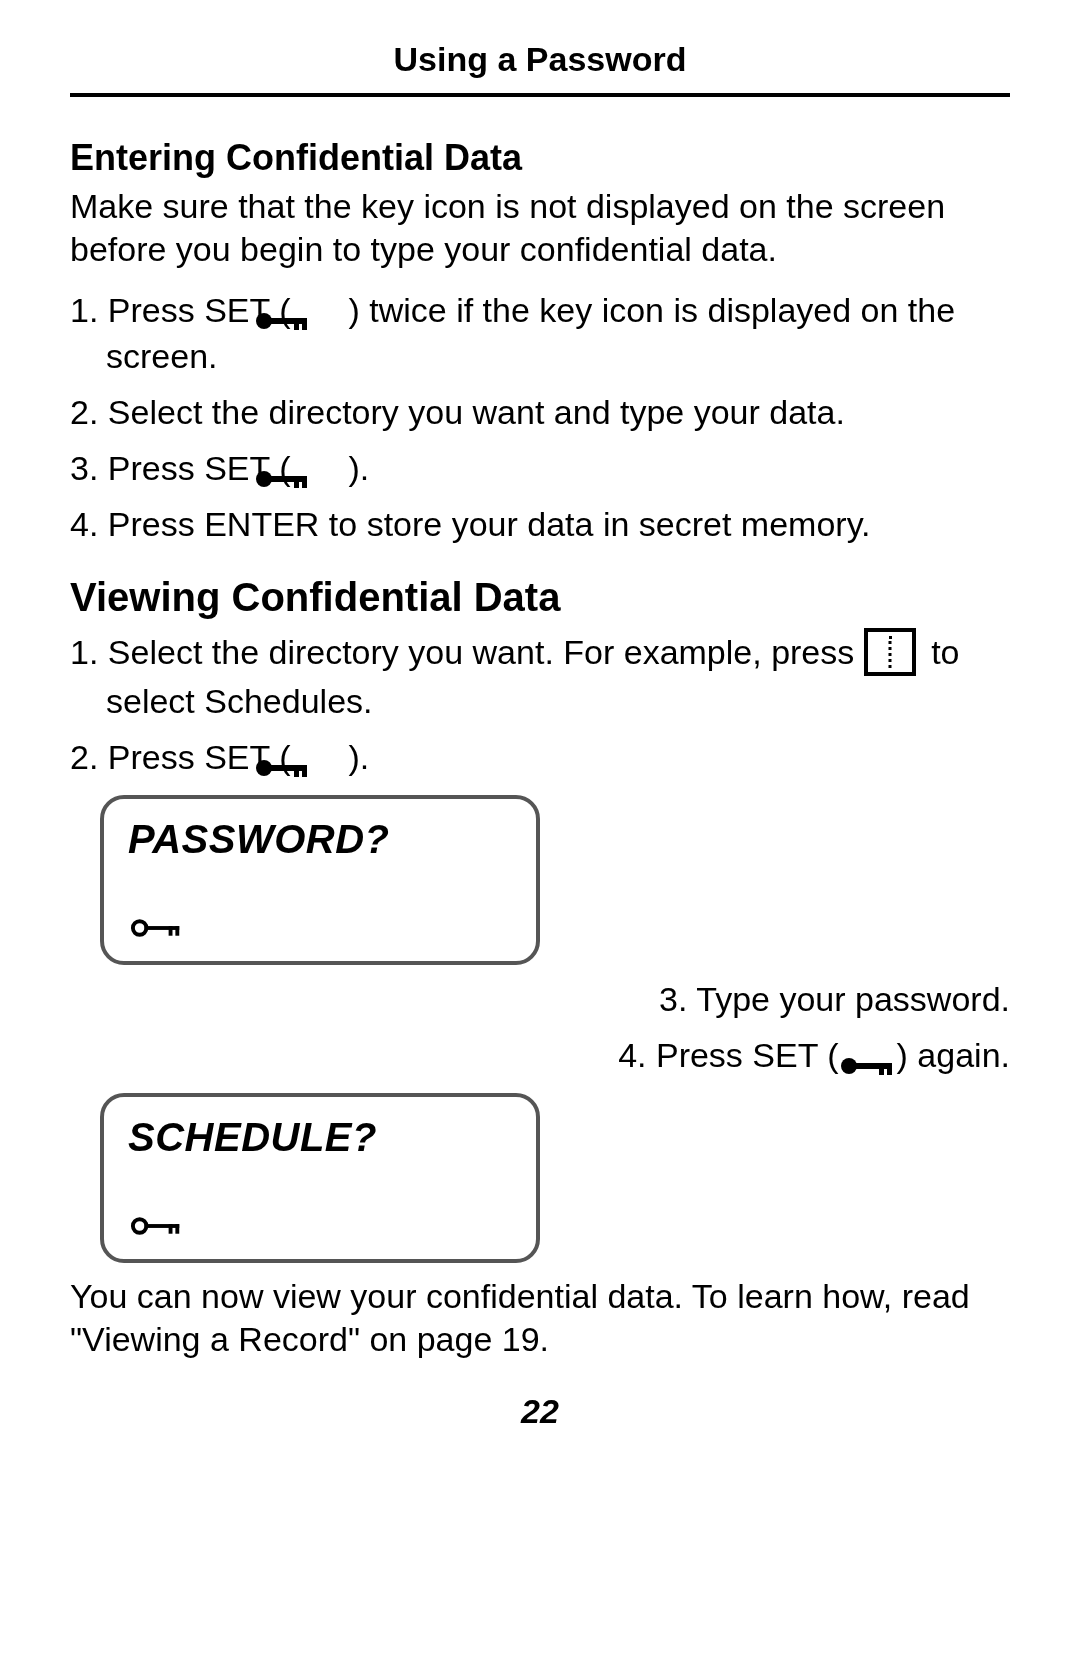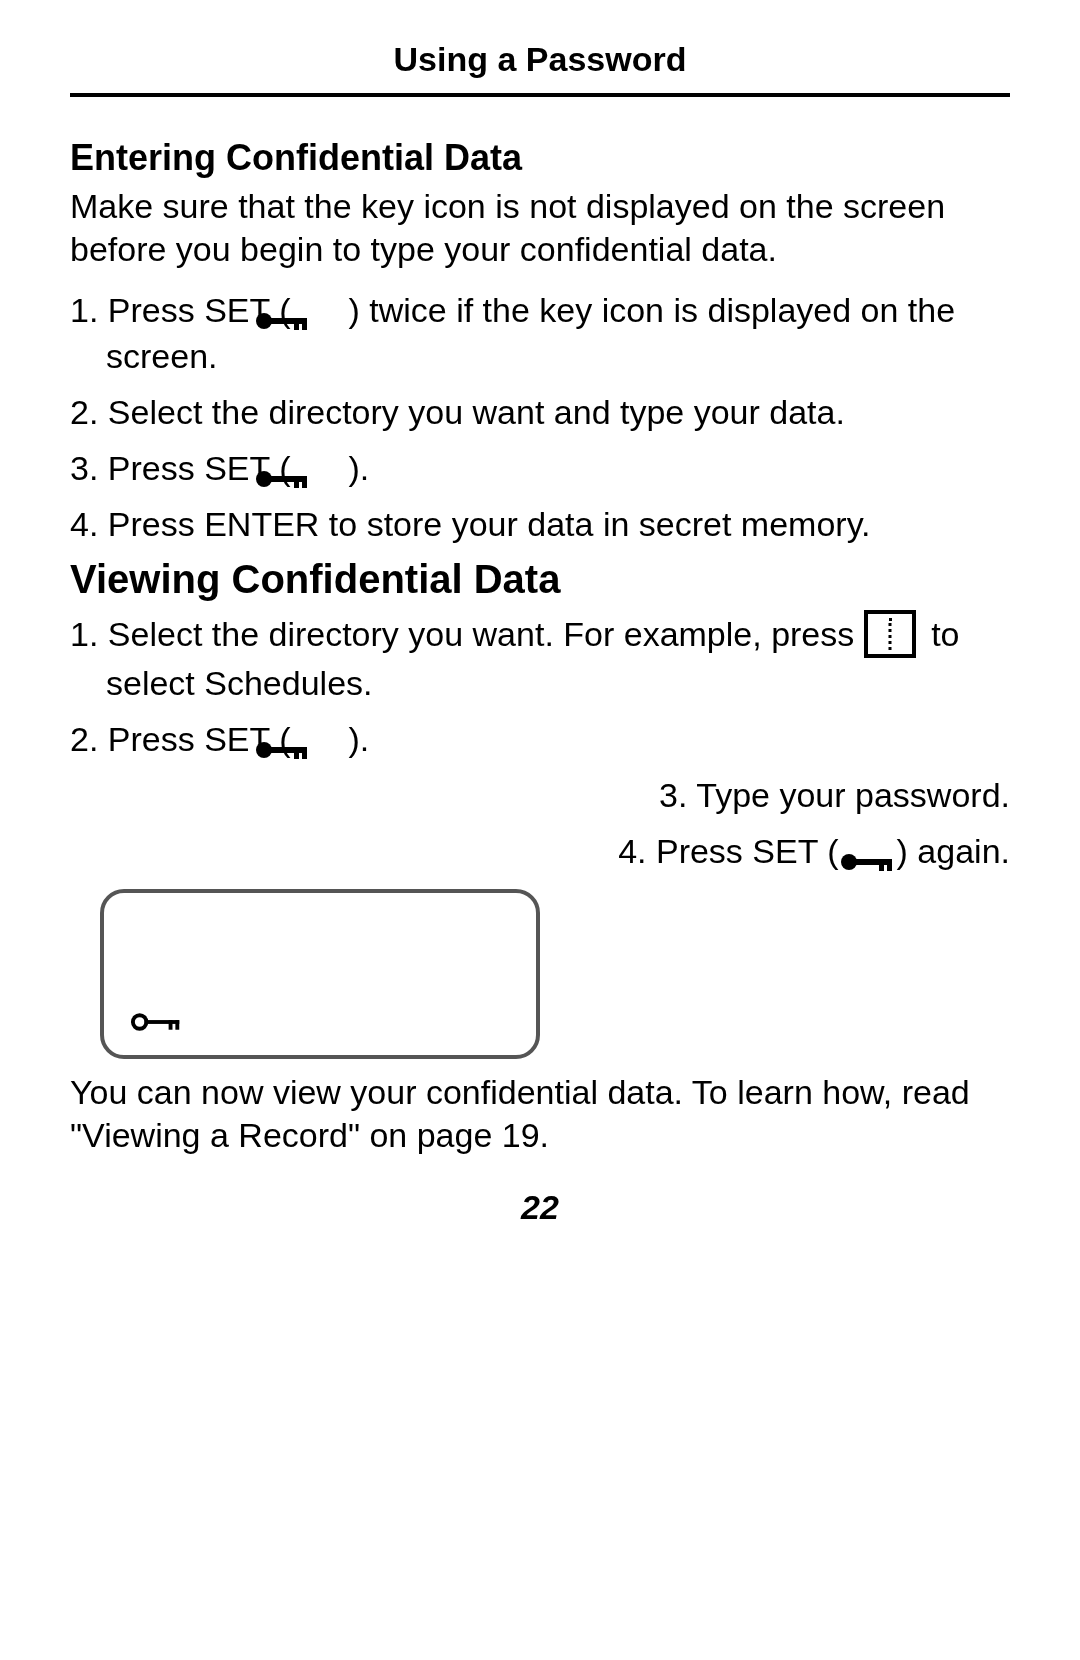--- a/index.html
+++ b/index.html
@@ -27,21 +27,21 @@
     margin: 0 0 40px 0;
   }
   .section-title {
     font-weight: bold;
     font-size: 36px;
     margin-bottom: 6px;
   }
   .section-sub {
     font-weight: bold;
     font-size: 40px;
-    margin-top: 10px;
+    margin-top: 28px;
     margin-bottom: 10px;
   }
   .body-text {
     font-size: 34px;
     line-height: 1.25;
     margin: 4px 0 18px 0;
   }
   .steps {
     list-style: none;
     padding: 0;
@@ -162,38 +162,48 @@
     <li>
       <span>Press SET (</span><span class="key-icon"><svg class="key-svg" viewBox="0 0 58 24">
             <circle cx="10" cy="12" r="8" fill="#000"></circle>
             <rect x="16" y="9" width="36" height="6" fill="#000"></rect>
             <rect x="40" y="9" width="5" height="12" fill="#000"></rect>
             <rect x="48" y="9" width="5" height="12" fill="#000"></rect>
           </svg></span><span>).</span>
     </li>
   </ol>
 
-
-  <ol class="steps" start="3" style="counter-reset: step 2; text-align: right;">
-    <li>Type your password.</li>
-    <li>
-      <span>Press SET (</span><span class="key-icon"><svg class="key-svg" viewBox="0 0 58 24">
-            <circle cx="10" cy="12" r="8" fill="#000"></circle>
-            <rect x="16" y="9" width="36" height="6" fill="#000"></rect>
-            <rect x="40" y="9" width="5" height="12" fill="#000"></rect>
-            <rect x="48" y="9" width="5" height="12" fill="#000"></rect>
-          </svg></span><span>) again.</span>
-    </li>
-  </ol>
-
   <div class="lcd">
+    <div class="lcd-text">PASSWORD?</div>
     <div class="lcd-key"><svg class="key-svg-lcd" viewBox="0 0 58 26">
           <circle cx="10" cy="13" r="7" fill="none" stroke="#000" stroke-width="4"></circle>
           <rect x="15" y="11" width="36" height="4" fill="#000"></rect>
           <rect x="40" y="11" width="4" height="10" fill="#000"></rect>
           <rect x="47" y="11" width="4" height="10" fill="#000"></rect>
         </svg></div>
   </div>
 
+  <ol class="steps" start="3" style="counter-reset: step 2; text-align: right;">
+    <li>Type your password.</li>
+    <li>
+      <span>Press SET (</span><span class="key-icon"><svg class="key-svg" viewBox="0 0 58 24">
+            <circle cx="10" cy="12" r="8" fill="#000"></circle>
+            <rect x="16" y="9" width="36" height="6" fill="#000"></rect>
+            <rect x="40" y="9" width="5" height="12" fill="#000"></rect>
+            <rect x="48" y="9" width="5" height="12" fill="#000"></rect>
+          </svg></span><span>) again.</span>
+    </li>
+  </ol>
+
+  <div class="lcd">
+    <div class="lcd-text">SCHEDULE?</div>
+    <div class="lcd-key"><svg class="key-svg-lcd" viewBox="0 0 58 26">
+          <circle cx="10" cy="13" r="7" fill="none" stroke="#000" stroke-width="4"></circle>
+          <rect x="15" y="11" width="36" height="4" fill="#000"></rect>
+          <rect x="40" y="11" width="4" height="10" fill="#000"></rect>
+          <rect x="47" y="11" width="4" height="10" fill="#000"></rect>
+        </svg></div>
+  </div>
+
   <div class="footer-text">You can now view your confidential data. To learn how, read "Viewing a Record" on page 19.</div>
 
   <div class="page-num">22</div>
 </div>
 
 </body></html>

